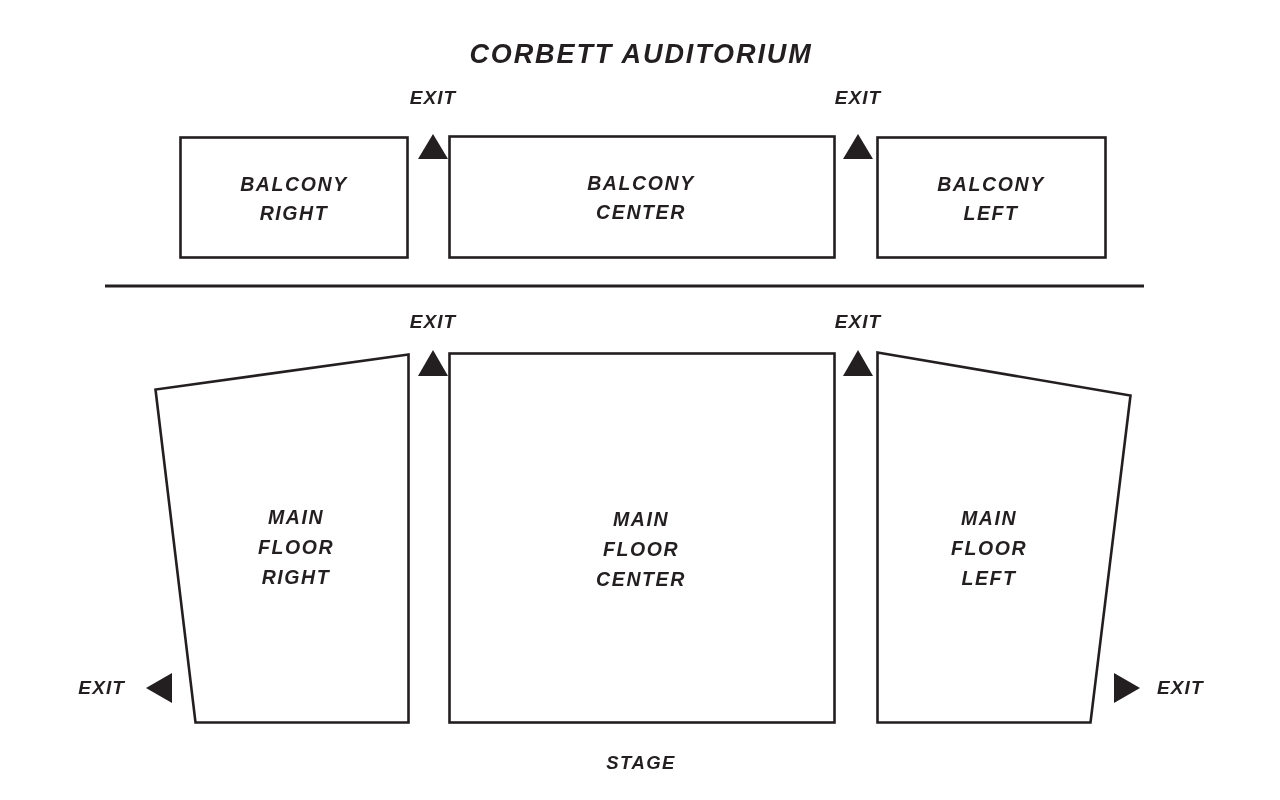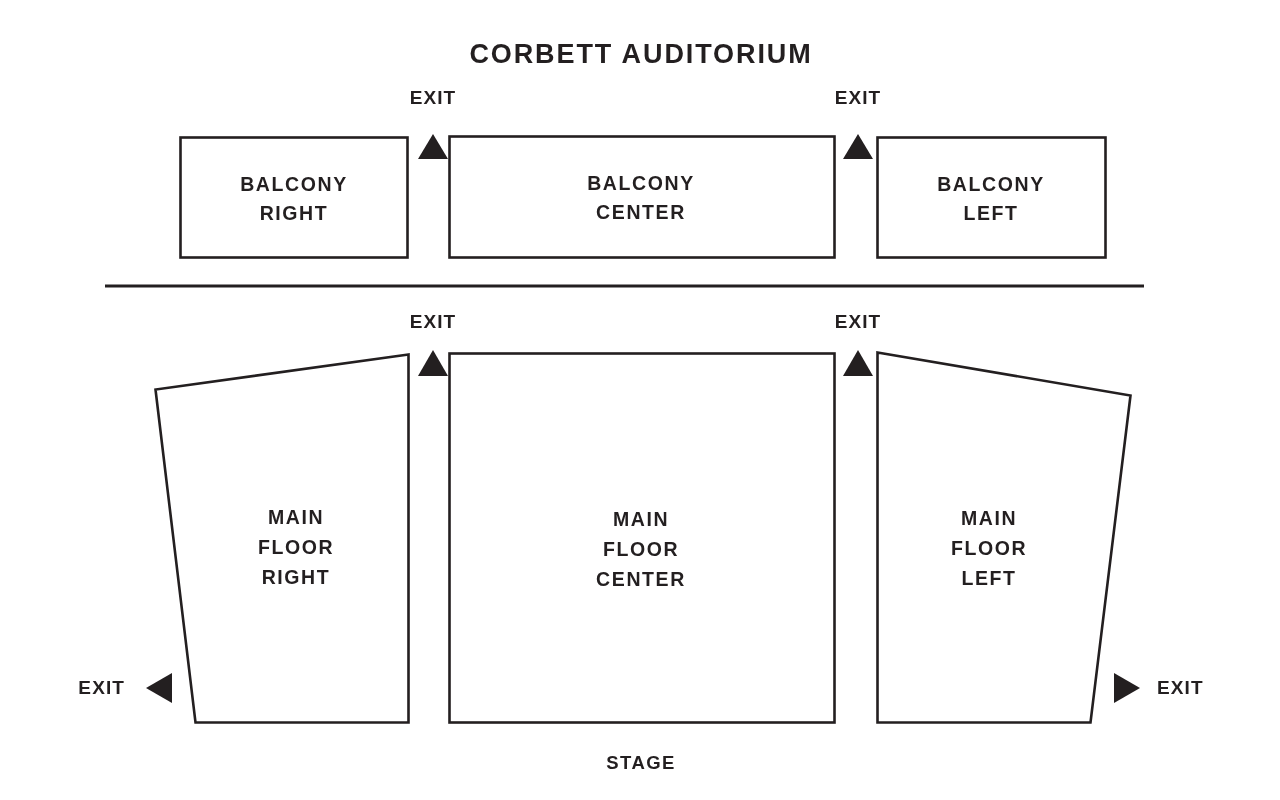--- a/index.html
+++ b/index.html
@@ -11,20 +11,21 @@
     width: 1280px;
     height: 800px;
     overflow: hidden;
     font-family: "Liberation Sans", sans-serif;
   }
   #stage-root {
     position: relative;
     width: 1280px;
     height: 800px;
     background: #ffffff;
+    font-style: italic;
   }
   svg.map {
     position: absolute;
     top: 0;
     left: 0;
     width: 1280px;
     height: 800px;
     display: block;
   }
   .section-shape {

